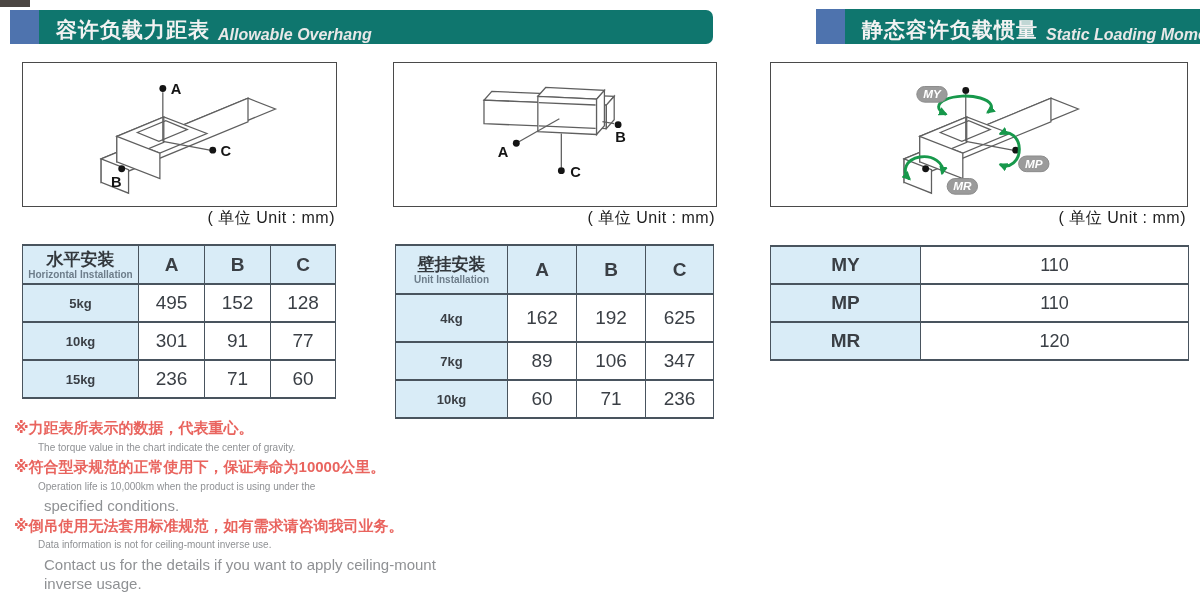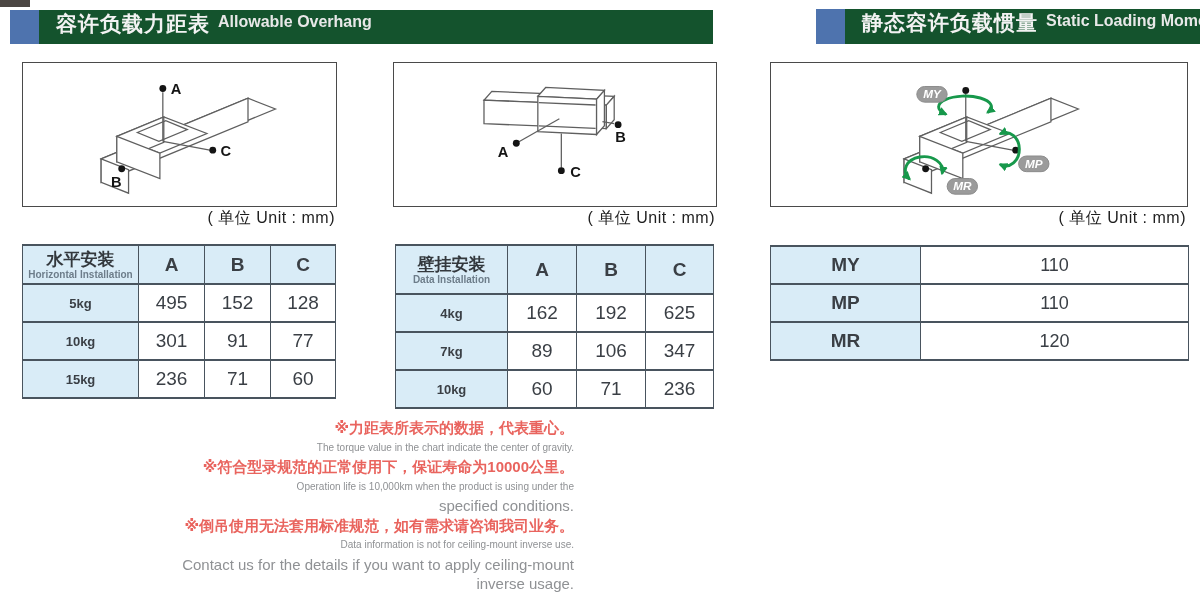--- a/index.html
+++ b/index.html
@@ -3,24 +3,24 @@
 <meta charset="utf-8">
 <style>
   html,body{margin:0;padding:0;background:#fff;}
   body{font-family:"Liberation Sans","DejaVu Sans",sans-serif;-webkit-font-smoothing:antialiased;}
   .page{position:relative;width:1200px;height:598px;background:#fff;overflow:hidden;}
 
   
   .corner-tab{position:absolute;left:0;top:0;width:30px;height:7px;background:#4b4643;}
 
   
-  .hbar{position:absolute;display:flex;align-items:flex-start;background:#14532d;}
+  .hbar{position:absolute;display:flex;align-items:flex-end;background:#0f766e;border-radius:7px;}
   .hbar .accent{width:29px;height:100%;background:#4e73ae;flex:0 0 auto;}
   .hbar .zh{color:#f2f2f2;font-size:21px;font-weight:bold;letter-spacing:1px;margin-left:17px;white-space:nowrap;}
-  .hbar .en{color:#e8e8e8;font-size:16px;font-weight:bold;margin-left:8px;padding-top:3px;white-space:nowrap;}
+  .hbar .en{color:#e8e8e8;font-size:16px;font-weight:bold;margin-left:8px;padding-top:3px;white-space:nowrap;font-style:italic;}
   .hbar-left{left:10px;top:10px;width:703px;height:34px;}
   .hbar-right{left:770px;top:9px;width:417px;height:35px;margin-left:46px;}
 
   
   .dbox{position:absolute;border:1.5px solid #4a4a4a;background:#fff;}
   .dbox svg{display:block;}
   .box1{left:22px;top:62px;width:313px;height:143px;}
   .box2{left:393px;top:62px;width:322px;height:143px;}
   .box3{left:770px;top:62px;width:416px;height:143px;}
 
@@ -41,21 +41,21 @@
   .t-right{left:770px;top:245px;width:418px;}
   .hdr-zh{font-size:17px;font-weight:bold;color:#33383d;line-height:18px;padding-top:3px;}
   .hdr-en{font-size:10px;color:#6d7d8a;line-height:12px;}
   .col-abc{font-size:19px;color:#3a3f45;}
   .load-cell{font-size:13px;font-weight:600;color:#33383d;}
   .num-cell{font-size:19px;color:#3a3f45;}
   .m-label{font-size:19px;font-weight:bold;color:#33383d;}
   .m-value{font-size:18px;color:#3a3f45;}
 
   
-  .notes{position:absolute;left:14px;top:418px;width:560px;text-align:right;}
+  .notes{position:absolute;left:14px;top:418px;width:560px;}
   .note-line{line-height:19.5px;white-space:nowrap;}
   .n-zh{color:#e9645e;font-size:15px;font-weight:600;}
   .n-en{color:#8f9194;font-size:10px;padding-left:24px;}
   .n-en2{color:#8f9194;font-size:15px;padding-left:30px;}
 
   
   .ln{stroke:#5f5f5f;stroke-width:1.3;fill:none;}
   .face{stroke:#5f5f5f;stroke-width:1.3;fill:#ffffff;}
   .dot{fill:#141414;}
   .ptlabel{font-size:15px;font-weight:bold;fill:#141414;}
@@ -201,27 +201,27 @@
     <colgroup>
         <col style="width:112px">
         <col style="width:69px">
         <col style="width:69px">
         <col style="width:68px">
       </colgroup>
     <tbody>
         <tr style="height:49px">
       <th class="cell-blue">
         <div class="hdr-zh">壁挂安装</div>
-        <div class="hdr-en">Data Installation</div>
+        <div class="hdr-en">Unit Installation</div>
       </th>
       <th class="cell-blue col-abc">A</th>
       <th class="cell-blue col-abc">B</th>
       <th class="cell-blue col-abc">C</th>
     </tr>
-    <tr style="height:38px">
+    <tr style="height:48px">
       <td class="cell-blue load-cell">4kg</td>
       <td class="cell-white num-cell">162</td>
       <td class="cell-white num-cell">192</td>
       <td class="cell-white num-cell">625</td>
     </tr>
     <tr style="height:38px">
       <td class="cell-blue load-cell">7kg</td>
       <td class="cell-white num-cell">89</td>
       <td class="cell-white num-cell">106</td>
       <td class="cell-white num-cell">347</td>

